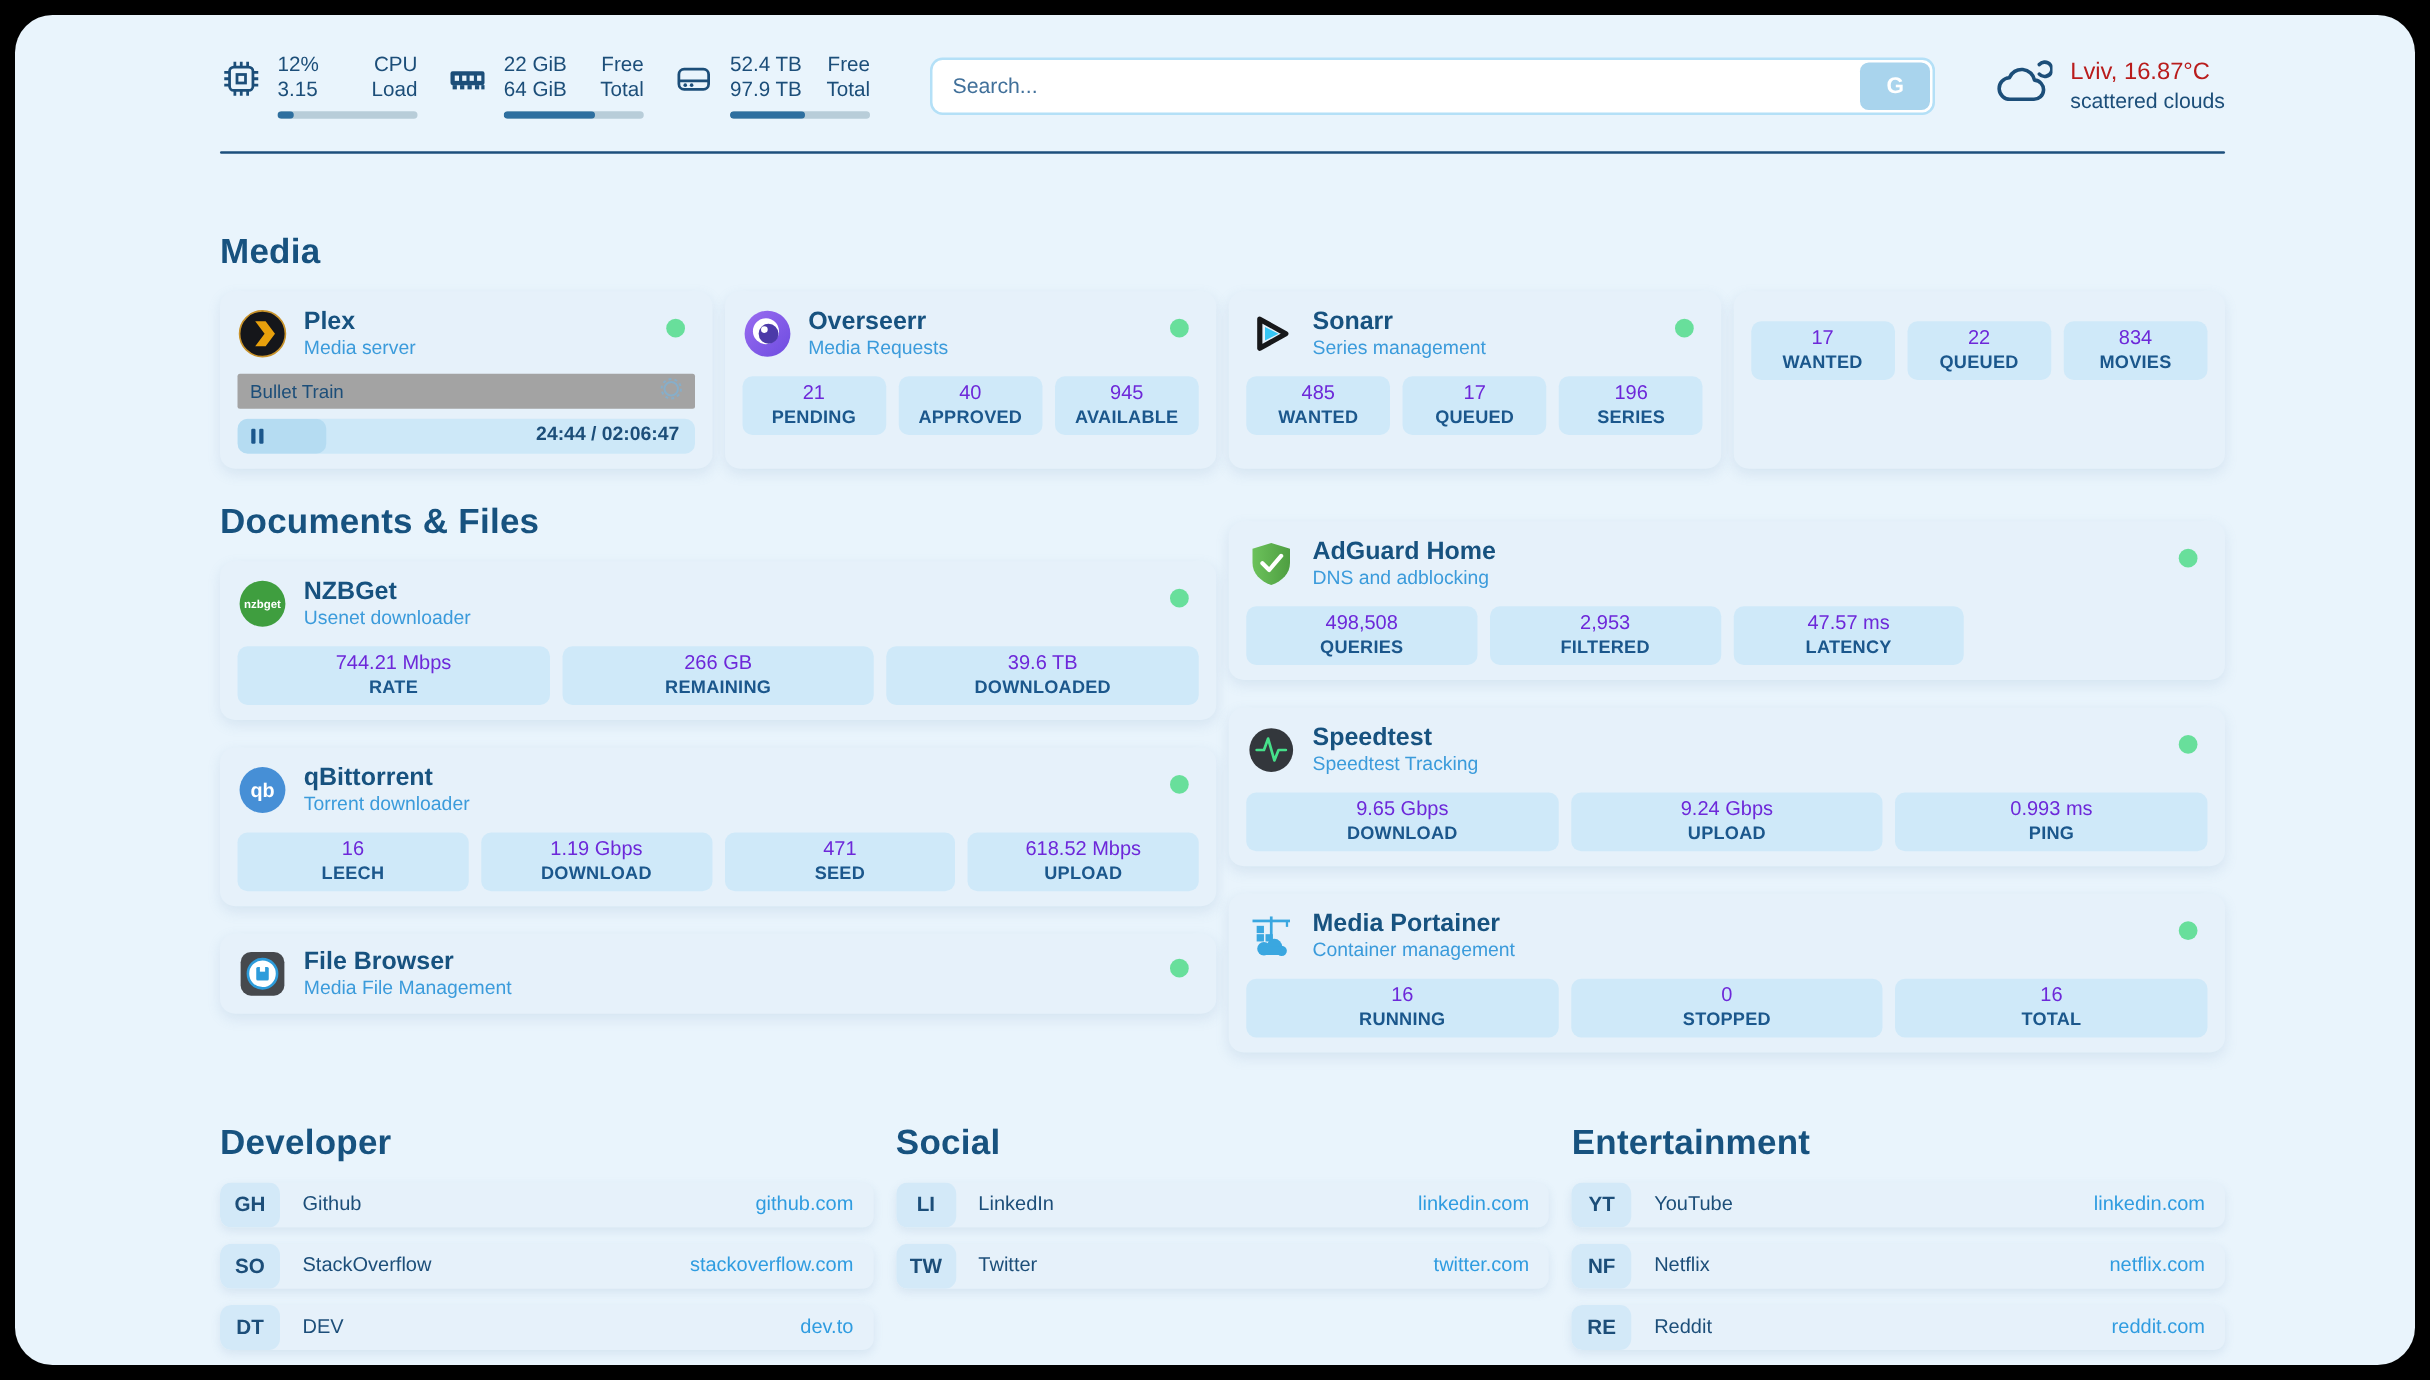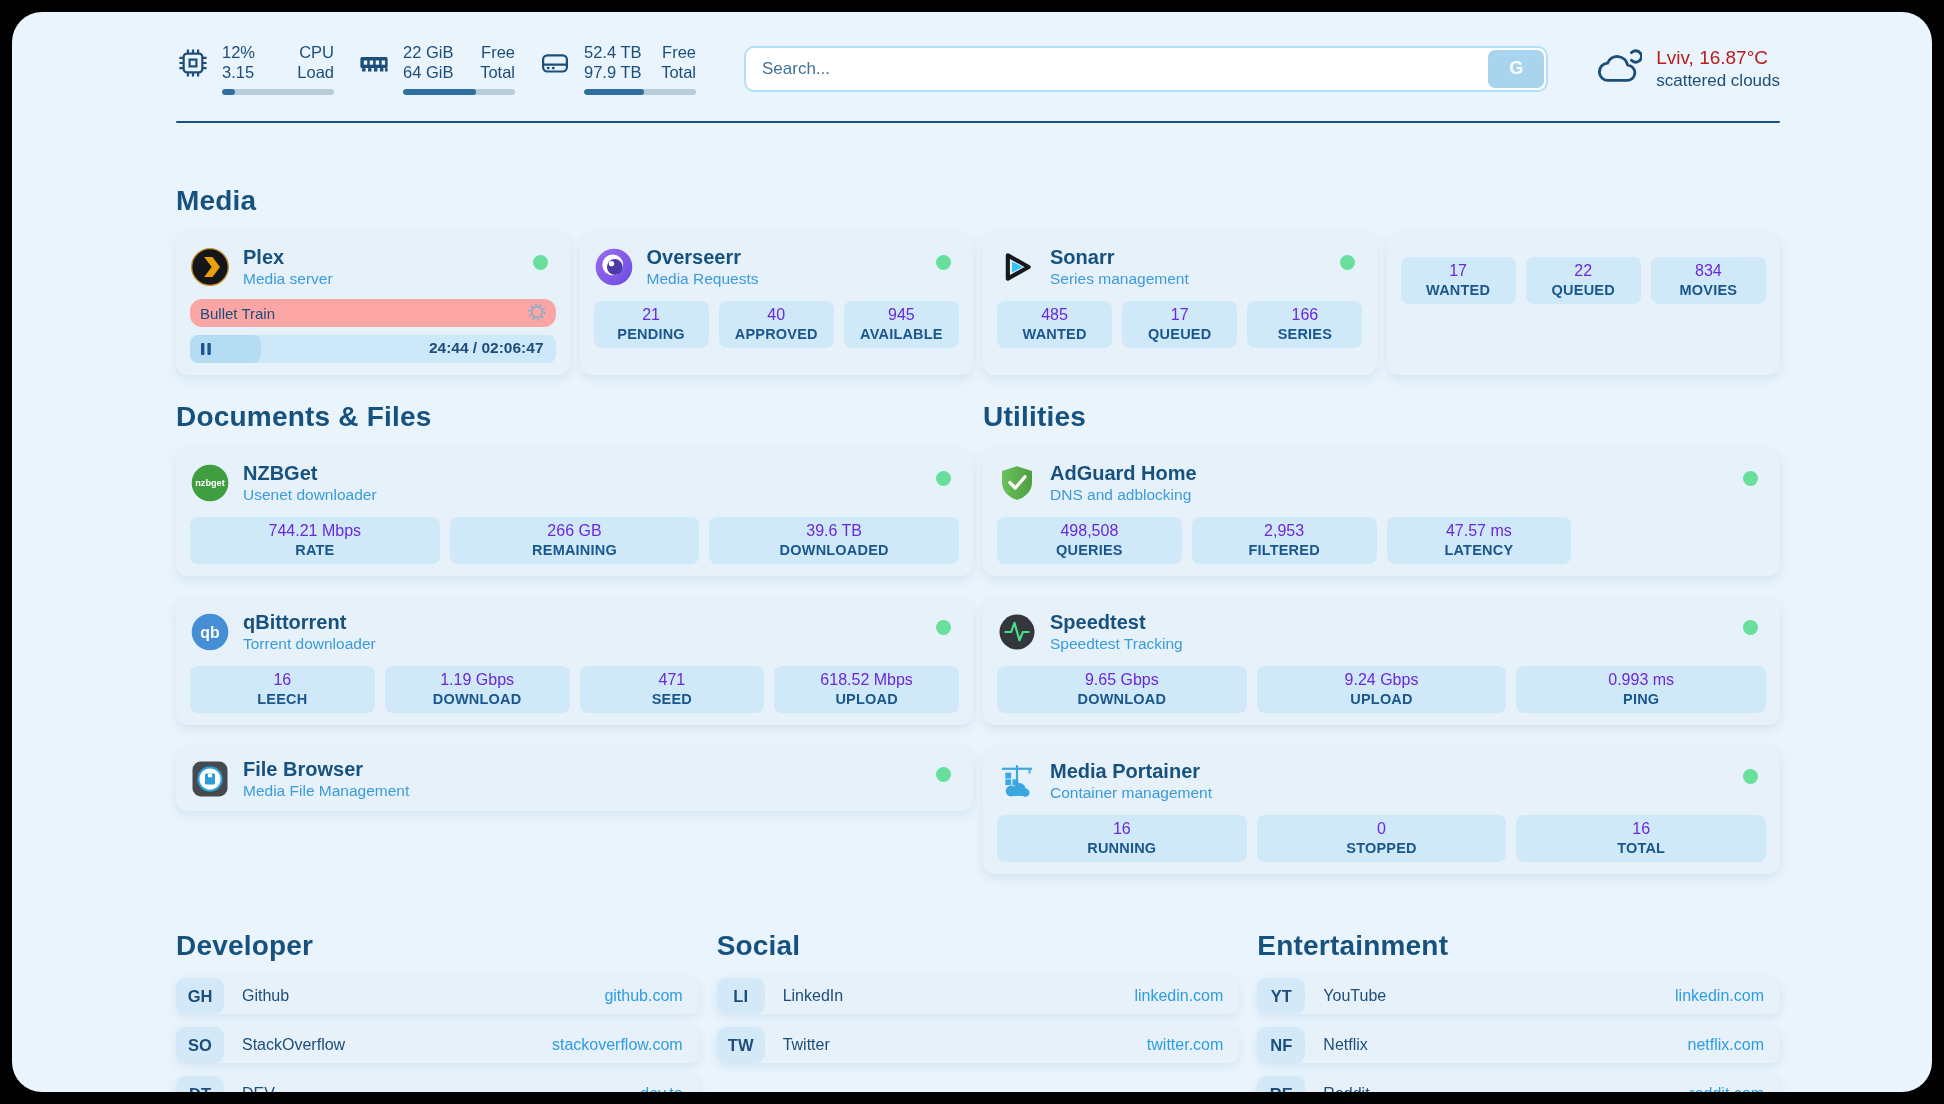--- a/index.html
+++ b/index.html
@@ -57,21 +57,21 @@
   .app-subtitle { color:#3b9bdb; font-size:15.5px; line-height:20px; }
   .status-dot { position:absolute; right:8px; top:10px; width:15px; height:15px; border-radius:50%; background:#68df9b; }
   .stats { display:grid; gap:10px; margin-top:12px; }
   .cols-3 { grid-template-columns:repeat(3,1fr); }
   .cols-4 { grid-template-columns:repeat(4,1fr); }
   .stat { background:#cfe9f9; border-radius:8px; text-align:center; padding:3px 2px 5px; }
   .stat-value { color:#6d28d9; font-size:16px; line-height:21px;text-align:center; }
   .stat-label { color:#1b578c; font-size:14.5px; font-weight:700; line-height:18px; letter-spacing:.2px; }
   
   .media-row {
-    margin-top:10px; height:28px; background:#fca5a5; border-radius:12px;
+    margin-top:10px; height:28px; background:#a3a3a3; border-radius:2px;
     display:flex; align-items:center; justify-content:space-between; padding:0 10px;
     color:#1c4e79; font-size:15px; font-weight:500;
   }
   .progress-row { position:relative; margin-top:8px; height:28px; background:#cde8f8; border-radius:8px; overflow:hidden; }
   .progress-fill { position:absolute; left:0; top:0; bottom:0; background:#b5dcf2; border-radius:8px; }
   .pause { position:absolute; left:10px; top:7px; }
   .ptime { position:absolute; right:12px; top:4px; color:#1c4e79; font-size:15.5px; font-weight:700; }
   .slim { padding:10px 14px; }
   
   .links-wrap { display:grid; grid-template-columns:1fr 1fr 1fr; gap:18px; margin-top:56px; }
@@ -302,21 +302,21 @@
         <div class="stats cols-3">
           <div class="stat">
                 <div class="stat-value">485</div>
                 <div class="stat-label">WANTED</div>
               </div>
           <div class="stat">
                 <div class="stat-value">17</div>
                 <div class="stat-label">QUEUED</div>
               </div>
           <div class="stat">
-                <div class="stat-value">166</div>
+                <div class="stat-value">196</div>
                 <div class="stat-label">SERIES</div>
               </div>
         </div>
       </div>
 
       <div class="card">
         <div class="stats cols-3">
           <div class="stat">
                 <div class="stat-value">17</div>
                 <div class="stat-label">WANTED</div>
@@ -417,21 +417,20 @@
               <div class="app-name">File Browser</div>
               <div class="app-subtitle">Media File Management</div>
             </div>
             <span class="status-dot"></span>
           </div>
         </div>
       </div>
     </div>
 
     <div>
-      <div class="section-title">Utilities</div>
       <div class="colstack">
 
         <div class="card">
           <div class="card-head">
             <span class="app-icon">
               <svg width="40" height="40" viewBox="0 0 48 48">
                 <defs>
                       <linearGradient id="agg" x1="0" y1="0" x2="1" y2="0">
                         <stop offset="0" stop-color="#6cc25b"></stop>
                         <stop offset="1" stop-color="#4e9e41"></stop>

